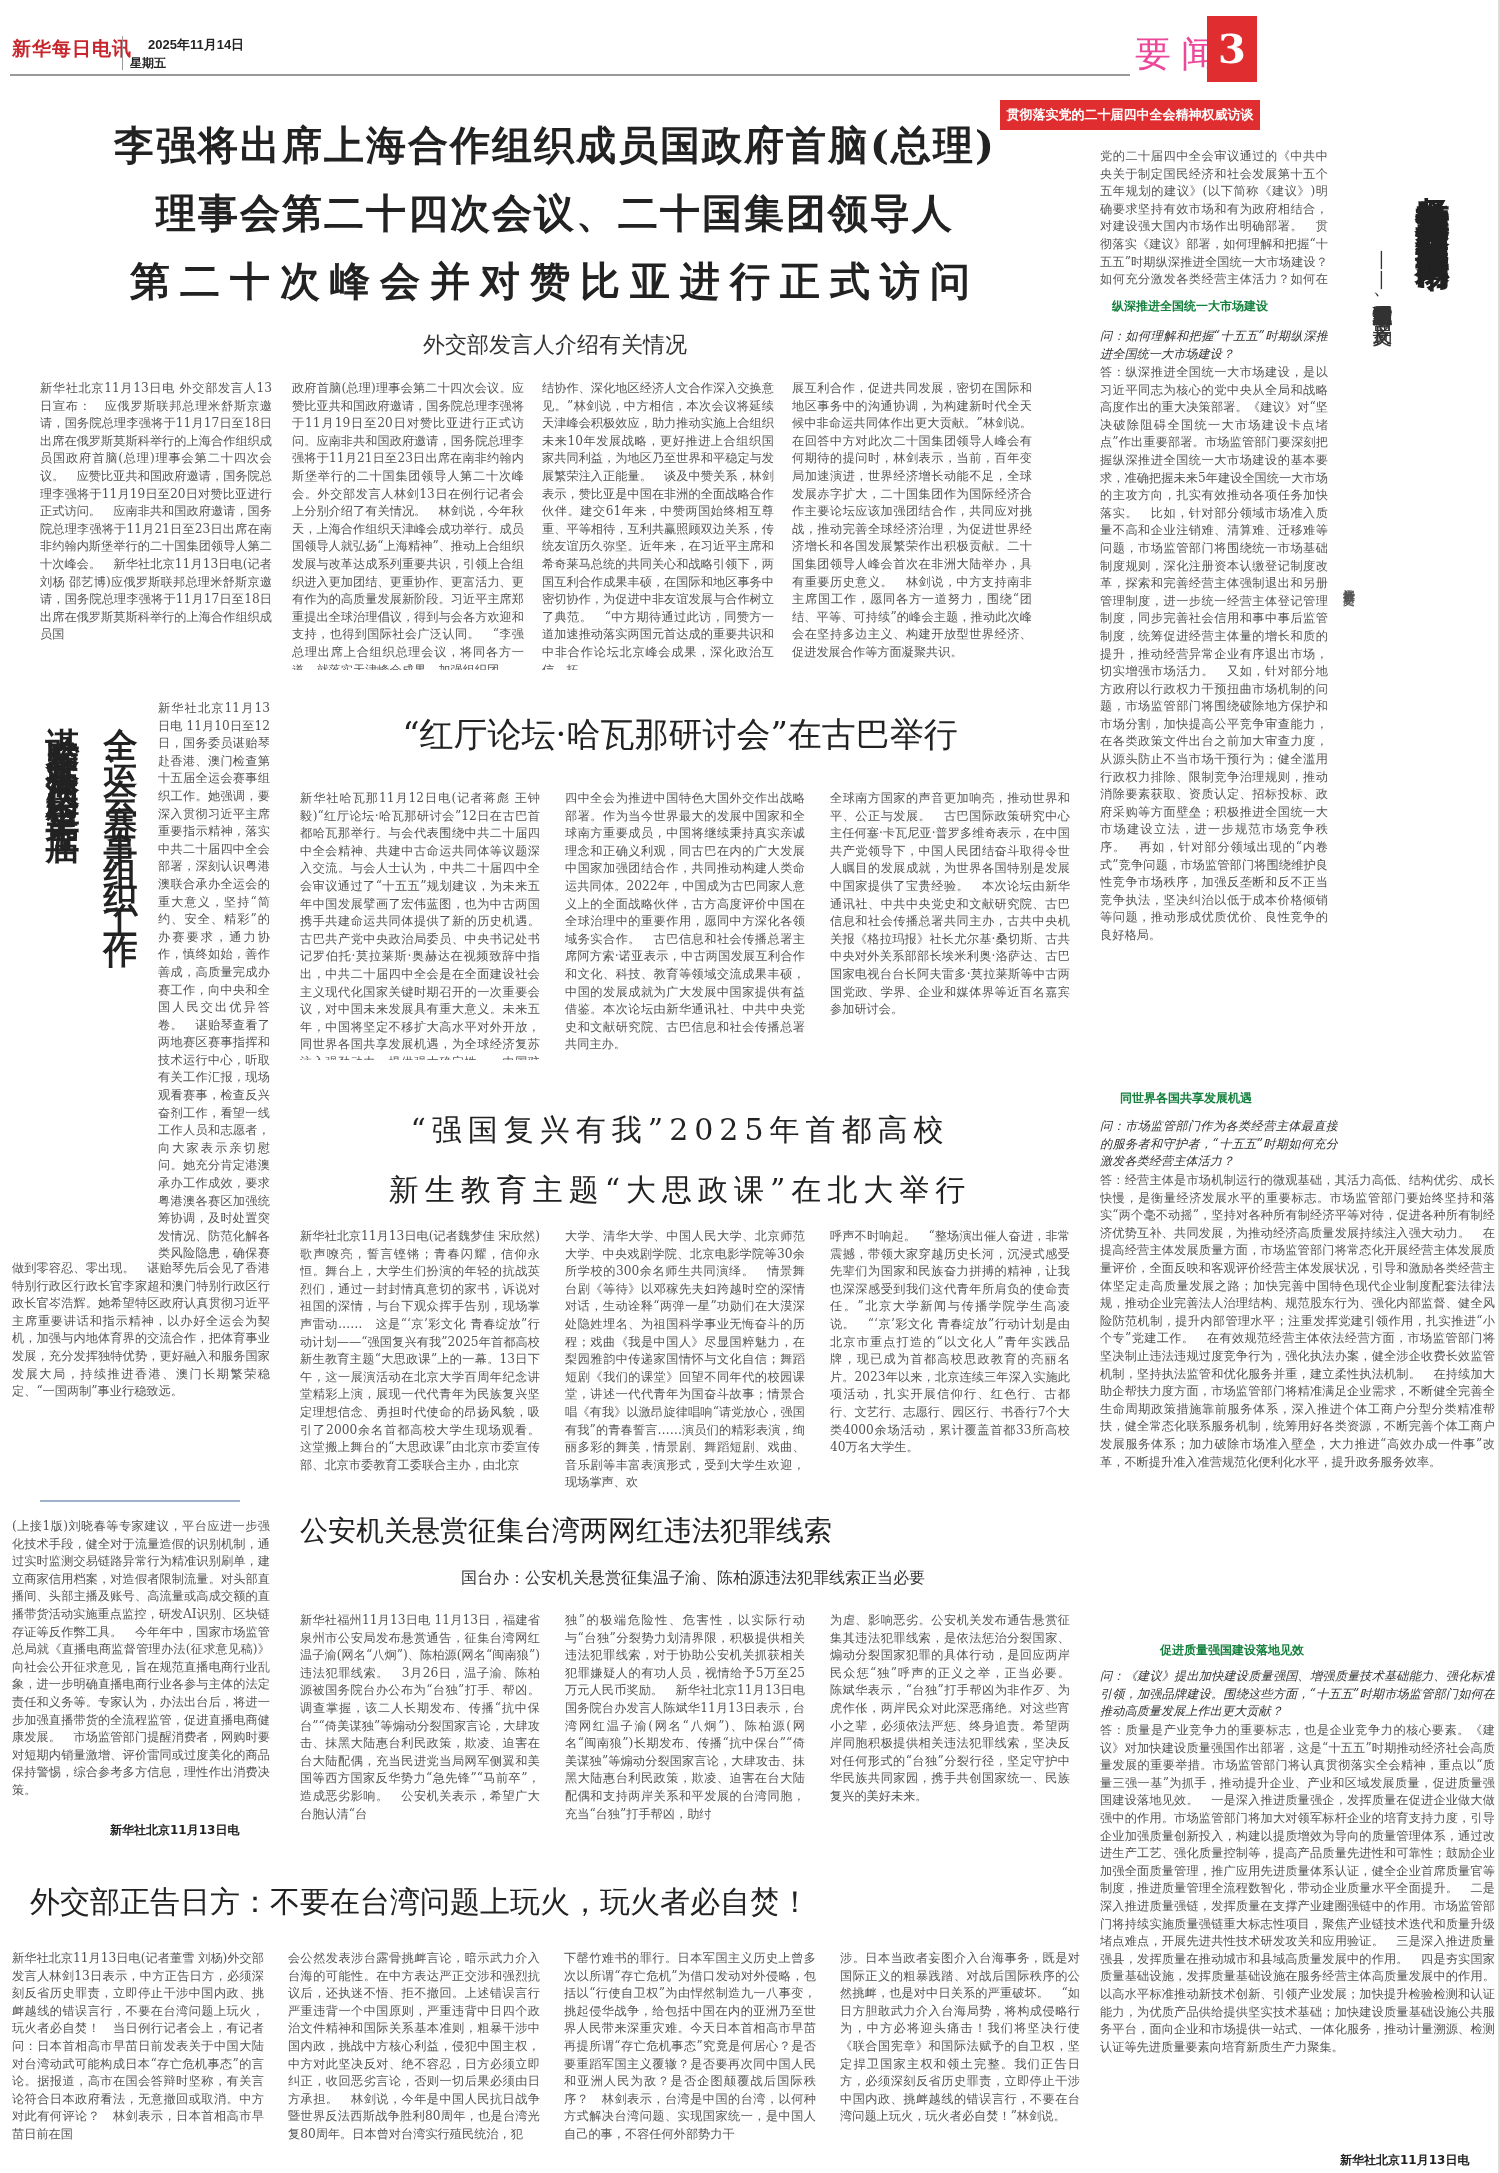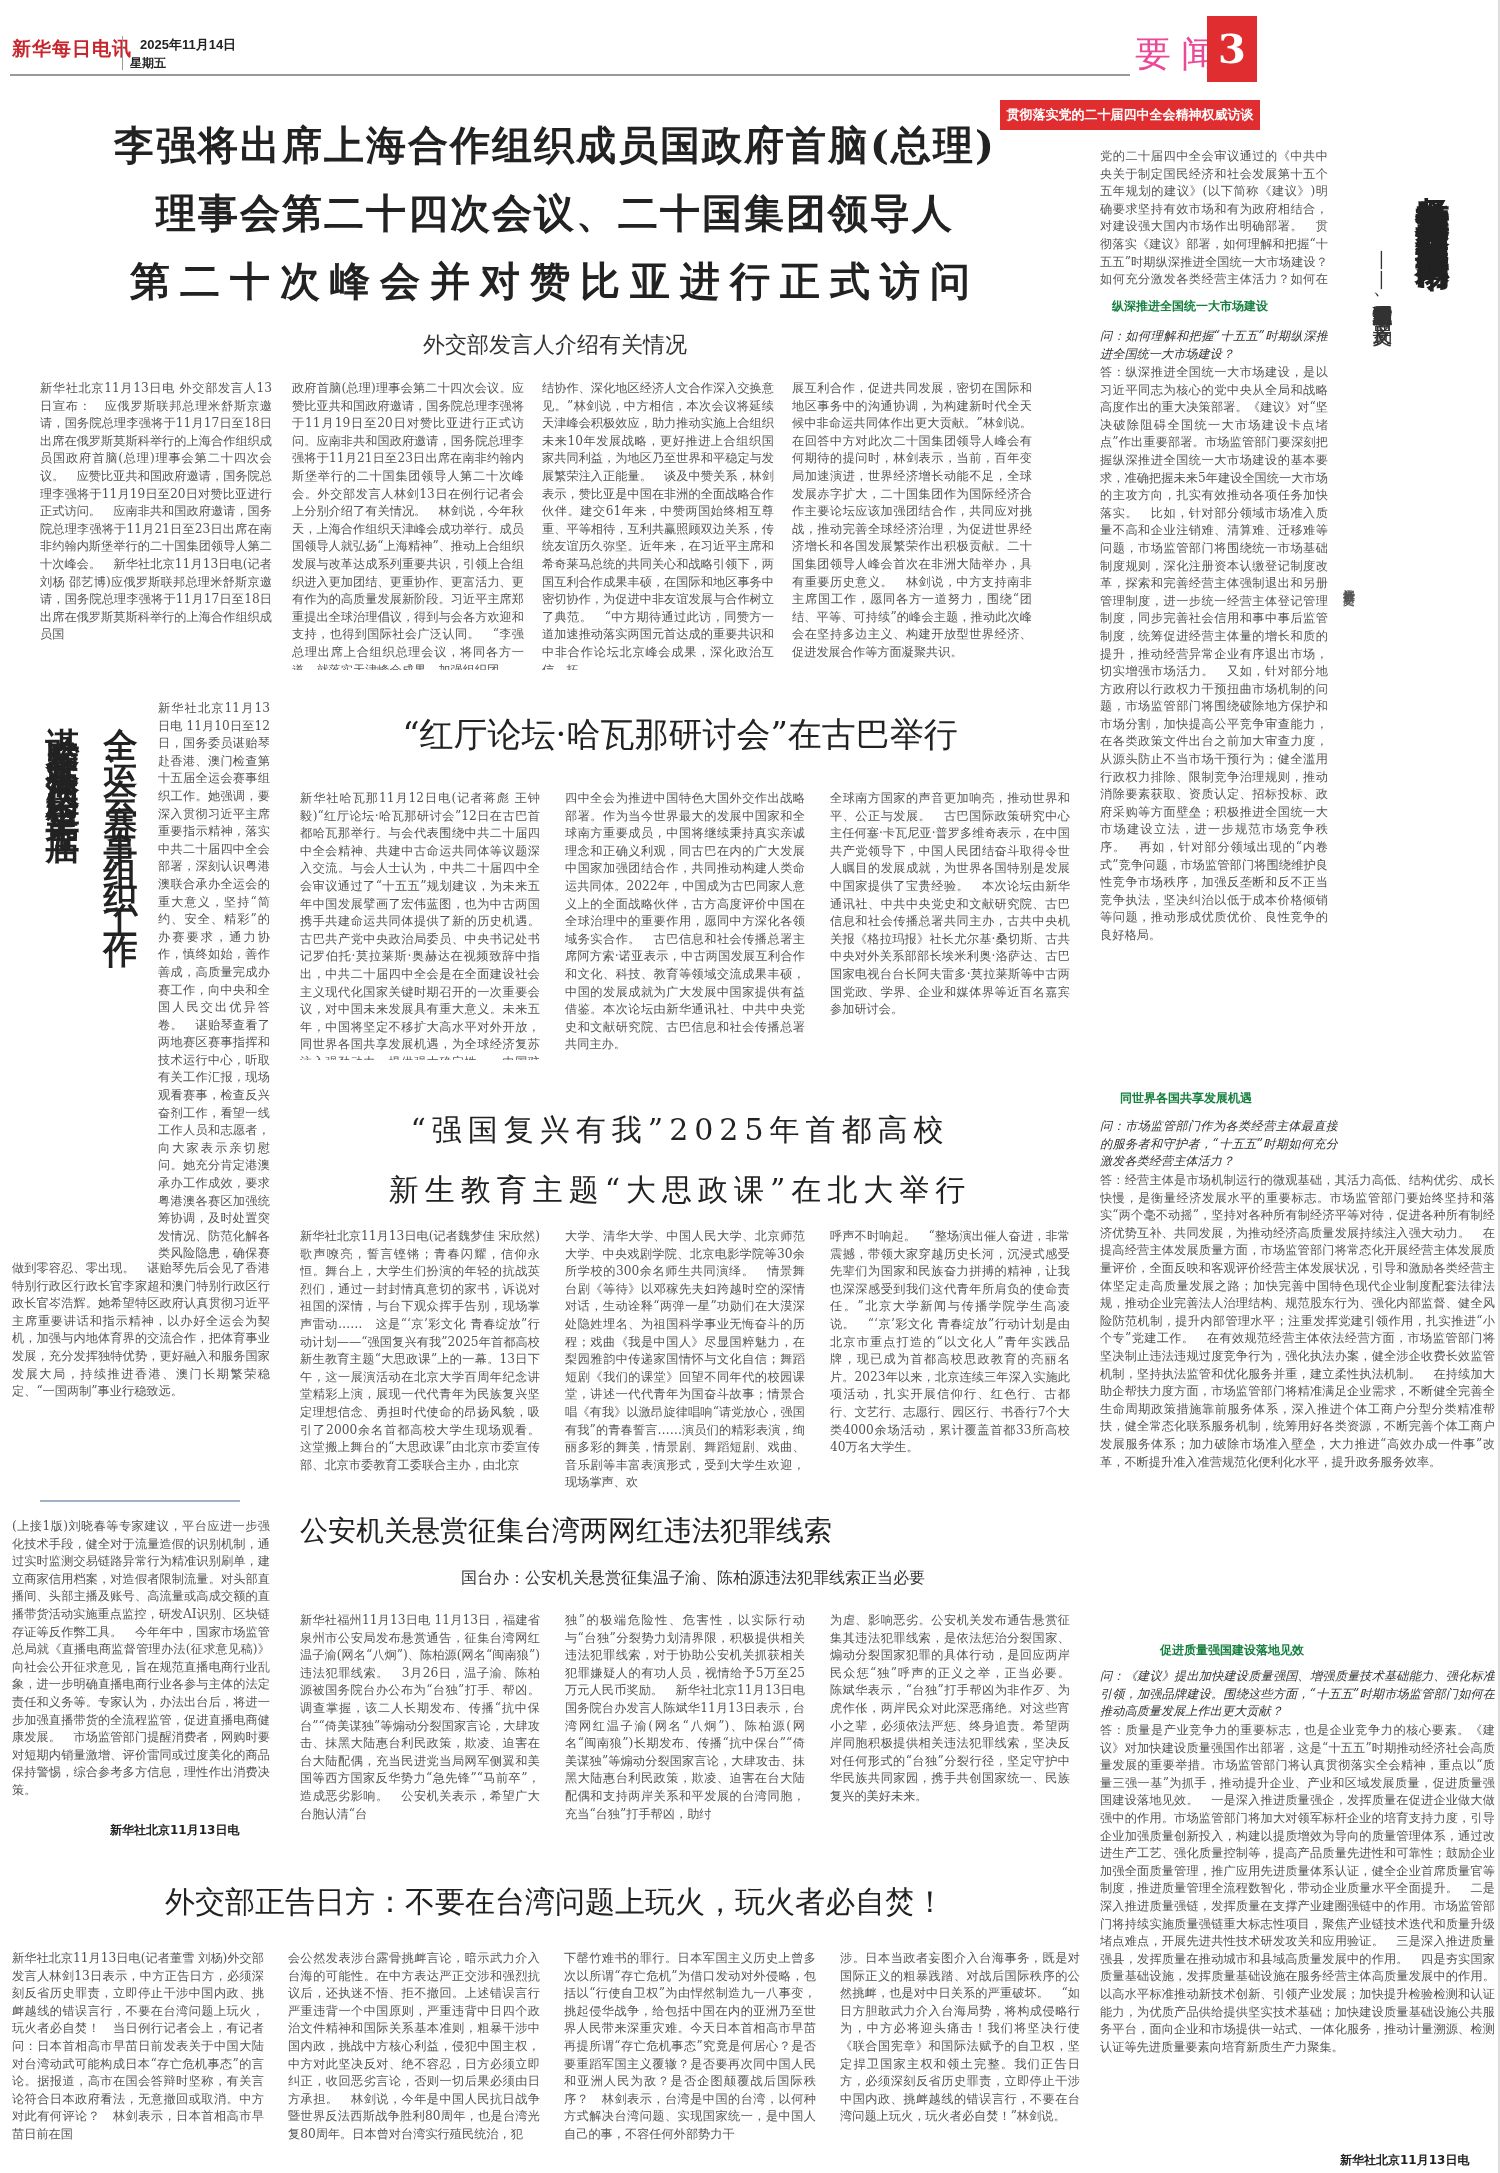--- a/index.html
+++ b/index.html
@@ -1,20 +1,20 @@
 <!DOCTYPE html>
 <html><head>
 <meta charset="utf-8">
 <style>
 *{box-sizing:border-box;margin:0;padding:0}
 body{width:1500px;height:2173px;background:#fff;font-family:"DejaVu Serif",serif;color:#333;position:relative;overflow:hidden}
 .abs{position:absolute}
 .masthead-logo{left:12px;top:36px;font-size:19px;color:#c8262d;font-weight:bold;letter-spacing:1px;font-family:"DejaVu Serif",serif}
 .mast-sep{left:122px;top:36px;width:1px;height:34px;background:#999}
-.mast-date{left:140px;top:36px;font-size:13px;font-weight:bold;font-family:"Liberation Sans",sans-serif;color:#222}
+.mast-date{left:148px;top:36px;font-size:13px;font-weight:bold;font-family:"Liberation Sans",sans-serif;color:#222}
 .mast-wd{left:130px;top:55px;font-size:12px;font-weight:bold;font-family:"Liberation Sans",sans-serif;color:#222}
 .mast-rule{left:10px;top:74px;width:1120px;height:2px;background:#999}
 .section-name{left:1135px;top:30px;font-size:36px;color:#ec4899;font-weight:normal;letter-spacing:10px}
 .page-num{left:1207px;top:16px;width:50px;height:66px;background:#e02d2f;color:#fff;font-size:40px;font-weight:bold;text-align:center;line-height:66px;font-family:"DejaVu Serif",serif}
 .series-banner{left:1000px;top:100px;width:260px;height:30px;background:#e02d2f;color:#fff;font-size:13px;font-weight:bold;text-align:center;line-height:30px;font-family:"DejaVu Sans",sans-serif}
 .lead-h{left:30px;width:1050px;text-align:center;font-weight:bold;font-size:40px;color:#222;letter-spacing:2px;font-family:"DejaVu Serif",serif}
 .sub-h{text-align:center;font-family:"DejaVu Sans",sans-serif;color:#333}
 .col{font-size:12.2px;line-height:17.6px;color:#555;text-align:justify;overflow:hidden}
 .vert{writing-mode:vertical-rl;font-weight:bold;color:#222;font-family:"DejaVu Serif",serif}
 .sect-h{font-size:12px;font-weight:bold;color:#15803d;font-family:"DejaVu Sans",sans-serif}
@@ -63,21 +63,21 @@
 <div class="abs col" style="left:300px;top:1228px;width:240px;height:262px">新华社北京11月13日电(记者魏梦佳 宋欣然)歌声嘹亮，誓言铿锵；青春闪耀，信仰永恒。舞台上，大学生们扮演的年轻的抗战英烈们，通过一封封情真意切的家书，诉说对祖国的深情，与台下观众挥手告别，现场掌声雷动……　这是“‘京’彩文化 青春绽放”行动计划——“强国复兴有我”2025年首都高校新生教育主题“大思政课”上的一幕。13日下午，这一展演活动在北京大学百周年纪念讲堂精彩上演，展现一代代青年为民族复兴坚定理想信念、勇担时代使命的昂扬风貌，吸引了2000余名首都高校大学生现场观看。　这堂搬上舞台的“大思政课”由北京市委宣传部、北京市委教育工委联合主办，由北京</div>
 <div class="abs col" style="left:565px;top:1228px;width:240px;height:262px">大学、清华大学、中国人民大学、北京师范大学、中央戏剧学院、北京电影学院等30余所学校的300余名师生共同演绎。　情景舞台剧《等待》以邓稼先夫妇跨越时空的深情对话，生动诠释“两弹一星”功勋们在大漠深处隐姓埋名、为祖国科学事业无悔奋斗的历程；戏曲《我是中国人》尽显国粹魅力，在梨园雅韵中传递家国情怀与文化自信；舞蹈短剧《我们的课堂》回望不同年代的校园课堂，讲述一代代青年为国奋斗故事；情景合唱《有我》以激昂旋律唱响“请党放心，强国有我”的青春誓言……演员们的精彩表演，绚丽多彩的舞美，情景剧、舞蹈短剧、戏曲、音乐剧等丰富表演形式，受到大学生欢迎，现场掌声、欢</div>
 <div class="abs col" style="left:830px;top:1228px;width:240px;height:262px">呼声不时响起。　“整场演出催人奋进，非常震撼，带领大家穿越历史长河，沉浸式感受先辈们为国家和民族奋力拼搏的精神，让我也深深感受到我们这代青年所肩负的使命责任。”北京大学新闻与传播学院学生高凌说。　“‘京’彩文化 青春绽放”行动计划是由北京市重点打造的“以文化人”青年实践品牌，现已成为首都高校思政教育的亮丽名片。2023年以来，北京连续三年深入实施此项活动，扎实开展信仰行、红色行、古都行、文艺行、志愿行、园区行、书香行7个大类4000余场活动，累计覆盖首都33所高校40万名大学生。</div>
 
 <div class="abs" style="left:300px;top:1512px;width:760px;text-align:left;font-size:28px;color:#222">公安机关悬赏征集台湾两网红违法犯罪线索</div>
 <div class="abs sub-h" style="left:313px;top:1568px;width:760px;font-size:16px">国台办：公安机关悬赏征集温子渝、陈柏源违法犯罪线索正当必要</div>
 <div class="abs col" style="left:300px;top:1612px;width:240px;height:222px">新华社福州11月13日电 11月13日，福建省泉州市公安局发布悬赏通告，征集台湾网红温子渝(网名“八炯”)、陈柏源(网名“闽南狼”)违法犯罪线索。　3月26日，温子渝、陈柏源被国务院台办公布为“台独”打手、帮凶。调查掌握，该二人长期发布、传播“抗中保台”“倚美谋独”等煽动分裂国家言论，大肆攻击、抹黑大陆惠台利民政策，欺凌、迫害在台大陆配偶，充当民进党当局网军侧翼和美国等西方国家反华势力“急先锋”“马前卒”，造成恶劣影响。　公安机关表示，希望广大台胞认清“台</div>
 <div class="abs col" style="left:565px;top:1612px;width:240px;height:222px">独”的极端危险性、危害性，以实际行动与“台独”分裂势力划清界限，积极提供相关违法犯罪线索，对于协助公安机关抓获相关犯罪嫌疑人的有功人员，视情给予5万至25万元人民币奖励。　新华社北京11月13日电 国务院台办发言人陈斌华11月13日表示，台湾网红温子渝(网名“八炯”)、陈柏源(网名“闽南狼”)长期发布、传播“抗中保台”“倚美谋独”等煽动分裂国家言论，大肆攻击、抹黑大陆惠台利民政策，欺凌、迫害在台大陆配偶和支持两岸关系和平发展的台湾同胞，充当“台独”打手帮凶，助纣</div>
 <div class="abs col" style="left:830px;top:1612px;width:240px;height:222px">为虐、影响恶劣。公安机关发布通告悬赏征集其违法犯罪线索，是依法惩治分裂国家、煽动分裂国家犯罪的具体行动，是回应两岸民众惩“独”呼声的正义之举，正当必要。　陈斌华表示，“台独”打手帮凶为非作歹、为虎作伥，两岸民众对此深恶痛绝。对这些宵小之辈，必须依法严惩、终身追责。希望两岸同胞积极提供相关违法犯罪线索，坚决反对任何形式的“台独”分裂行径，坚定守护中华民族共同家园，携手共创国家统一、民族复兴的美好未来。</div>
 
-<div class="abs" style="left:30px;top:1882px;width:1050px;text-align:center;font-size:30px;color:#222">外交部正告日方：不要在台湾问题上玩火，玩火者必自焚！</div>
+<div class="abs" style="left:30px;top:1882px;width:1050px;text-align:left;font-size:30px;color:#222">外交部正告日方：不要在台湾问题上玩火，玩火者必自焚！</div>
 <div class="abs col" style="left:12px;top:1950px;width:252px;height:205px">新华社北京11月13日电(记者董雪 刘杨)外交部发言人林剑13日表示，中方正告日方，必须深刻反省历史罪责，立即停止干涉中国内政、挑衅越线的错误言行，不要在台湾问题上玩火，玩火者必自焚！　当日例行记者会上，有记者问：日本首相高市早苗日前发表关于中国大陆对台湾动武可能构成日本“存亡危机事态”的言论。据报道，高市在国会答辩时坚称，有关言论符合日本政府看法，无意撤回或取消。中方对此有何评论？　林剑表示，日本首相高市早苗日前在国</div>
 <div class="abs col" style="left:288px;top:1950px;width:252px;height:205px">会公然发表涉台露骨挑衅言论，暗示武力介入台海的可能性。在中方表达严正交涉和强烈抗议后，还执迷不悟、拒不撤回。上述错误言行严重违背一个中国原则，严重违背中日四个政治文件精神和国际关系基本准则，粗暴干涉中国内政，挑战中方核心利益，侵犯中国主权，中方对此坚决反对、绝不容忍，日方必须立即纠正，收回恶劣言论，否则一切后果必须由日方承担。　林剑说，今年是中国人民抗日战争暨世界反法西斯战争胜利80周年，也是台湾光复80周年。日本曾对台湾实行殖民统治，犯</div>
 <div class="abs col" style="left:564px;top:1950px;width:252px;height:205px">下罄竹难书的罪行。日本军国主义历史上曾多次以所谓“存亡危机”为借口发动对外侵略，包括以“行使自卫权”为由悍然制造九一八事变，挑起侵华战争，给包括中国在内的亚洲乃至世界人民带来深重灾难。今天日本首相高市早苗再提所谓“存亡危机事态”究竟是何居心？是否要重蹈军国主义覆辙？是否要再次同中国人民和亚洲人民为敌？是否企图颠覆战后国际秩序？　林剑表示，台湾是中国的台湾，以何种方式解决台湾问题、实现国家统一，是中国人自己的事，不容任何外部势力干</div>
 <div class="abs col" style="left:840px;top:1950px;width:240px;height:205px">涉。日本当政者妄图介入台海事务，既是对国际正义的粗暴践踏、对战后国际秩序的公然挑衅，也是对中日关系的严重破坏。　“如日方胆敢武力介入台海局势，将构成侵略行为，中方必将迎头痛击！我们将坚决行使《联合国宪章》和国际法赋予的自卫权，坚定捍卫国家主权和领土完整。我们正告日方，必须深刻反省历史罪责，立即停止干涉中国内政、挑衅越线的错误言行，不要在台湾问题上玩火，玩火者必自焚！”林剑说。</div>
 
 <div class="abs vert" style="left:1410px;top:170px;font-size:34px;height:1000px;letter-spacing:2px">坚持有效市场和有为政府相结合 推动建设强大国内市场</div>
 <div class="abs vert" style="left:1370px;top:250px;font-size:20px;font-weight:normal;height:720px;color:#333">——访国家市场监督管理总局党组书记、局长罗文</div>
 <div class="abs vert" style="left:1340px;top:580px;font-size:12px;font-weight:normal;height:200px;color:#555">新华社记者 赵文君</div>
 
 <div class="abs col" style="left:1100px;top:148px;width:228px;height:140px">党的二十届四中全会审议通过的《中共中央关于制定国民经济和社会发展第十五个五年规划的建议》(以下简称《建议》)明确要求坚持有效市场和有为政府相结合，对建设强大国内市场作出明确部署。　贯彻落实《建议》部署，如何理解和把握“十五五”时期纵深推进全国统一大市场建设？如何充分激发各类经营主体活力？如何在推动高质量发展上作出更大贡献？新华社记者采访了国家市场监督管理总局党组书记、局长罗文。</div>

